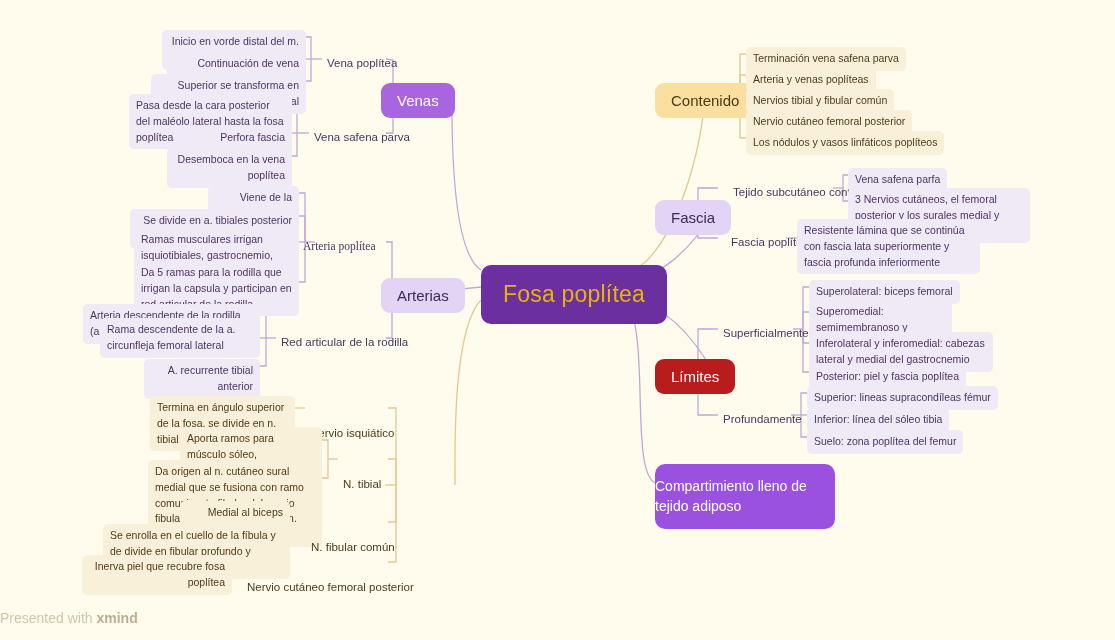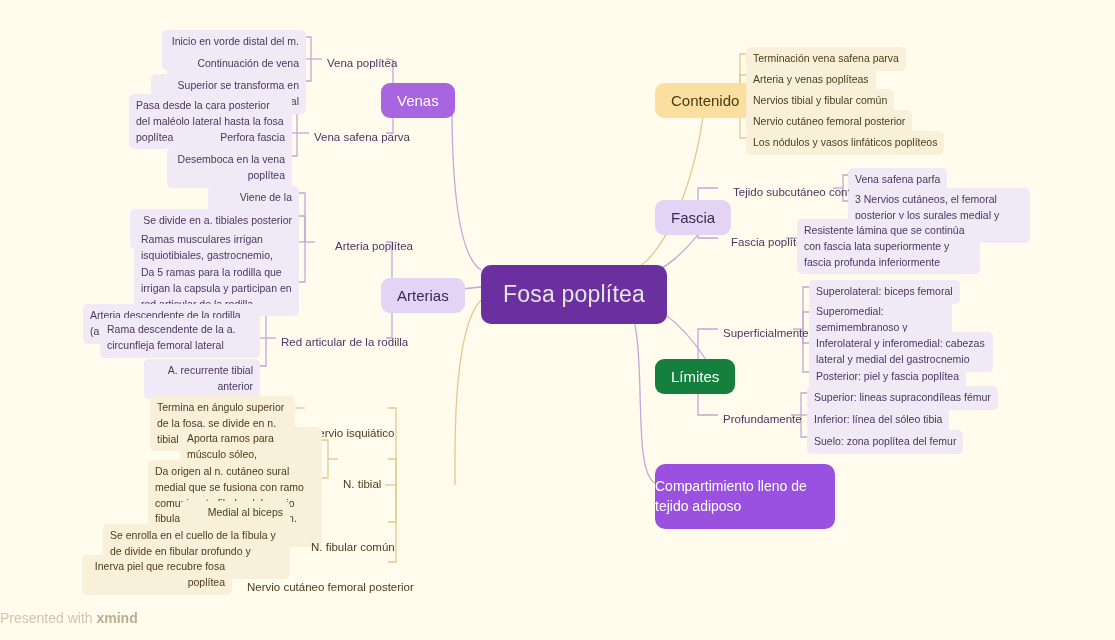--- a/index.html
+++ b/index.html
@@ -10,40 +10,40 @@
     overflow:hidden;
     position:relative;
   }
   #canvas{position:absolute;left:0;top:0;width:1115px;height:640px;}
   #edges{position:absolute;left:0;top:0;width:1115px;height:640px;pointer-events:none;}
 
   .node{position:absolute;box-sizing:border-box;}
 
   
   .root{
-    background:#6b2fa0;color:#e5e5e5;
+    background:#6b2fa0;color:#eab308;
     border-radius:10px;
     font-size:23px;
     padding:16px 22px;
     letter-spacing:.2px;
     white-space:nowrap;
   }
 
   
   .b1{
     border-radius:9px;
     font-size:15px;
     padding:9px 16px;
     white-space:nowrap;
     font-weight:400;
   }
   .b1.purple{background:#a964e0;color:#ffffff;}
   .b1.lilac{background:#e3d3f5;color:#3d2a52;}
   .b1.amber{background:#fadfa0;color:#4a3a15;}
-  .b1.violet{background:#15803d;color:#ffffff;}
+  .b1.violet{background:#b91c1c;color:#ffffff;}
 
   
   .b2{
     font-size:11.5px;
     line-height:1.45;
     white-space:nowrap;
     padding:3px 5px;
   }
   .b2.p{color:#4a3663;}
   .b2.y{color:#4c3c1b;margin-top:21px;}
@@ -193,21 +193,21 @@
   <div class="node leaf p tright" style="left:151px;top:74px;width:155px;">Superior se transforma en vena femoral</div>
 
   <div class="node b2 p" style="left:309px;top:126px;">Vena safena parva</div>
 
   <div class="node leaf p tleft" style="left:129px;top:94px;width:163px;">Pasa desde la cara posterior del maléolo lateral hasta la fosa poplítea</div>
   <div class="node leaf p tright" style="left:197px;top:126px;width:95px;">Perfora fascia poplítea</div>
   <div class="node leaf p tright" style="left:167px;top:148px;width:125px;">Desemboca en la vena poplítea</div>
 
   <div class="node b1 lilac" style="left:381px;top:278px;">Arterias</div>
 
-  <div class="node b2 p" style="left:330px;top:235px;">Arteria poplítea</div>
+  <div class="node b2 p" style="left:298px;top:235px;font-family:Liberation Serif, serif;">Arteria poplítea</div>
 
   <div class="node leaf p tright" style="left:208px;top:186px;width:91px;">Viene de la femoral</div>
   <div class="node leaf p tright" style="left:130px;top:209px;width:169px;">Se divide en a. tibiales posterior y anterior</div>
   <div class="node leaf p tleft" style="left:134px;top:228px;width:165px;">Ramas musculares irrigan isquiotibiales, gastrocnemio, sóleo y plantar</div>
   <div class="node leaf p tleft" style="left:134px;top:261px;width:165px;">Da 5 ramas para la rodilla que irrigan la capsula y participan en red articular de la rodilla</div>
 
   <div class="node b2 p" style="left:276px;top:331px;">Red articular de la rodilla</div>
 
   <div class="node leaf p tleft" style="left:83px;top:304px;width:177px;">Arteria descendente de la rodilla (a. femoral)</div>
   <div class="node leaf p tleft" style="left:100px;top:318px;width:160px;">Rama descendente de la a. circunfleja femoral lateral</div>

